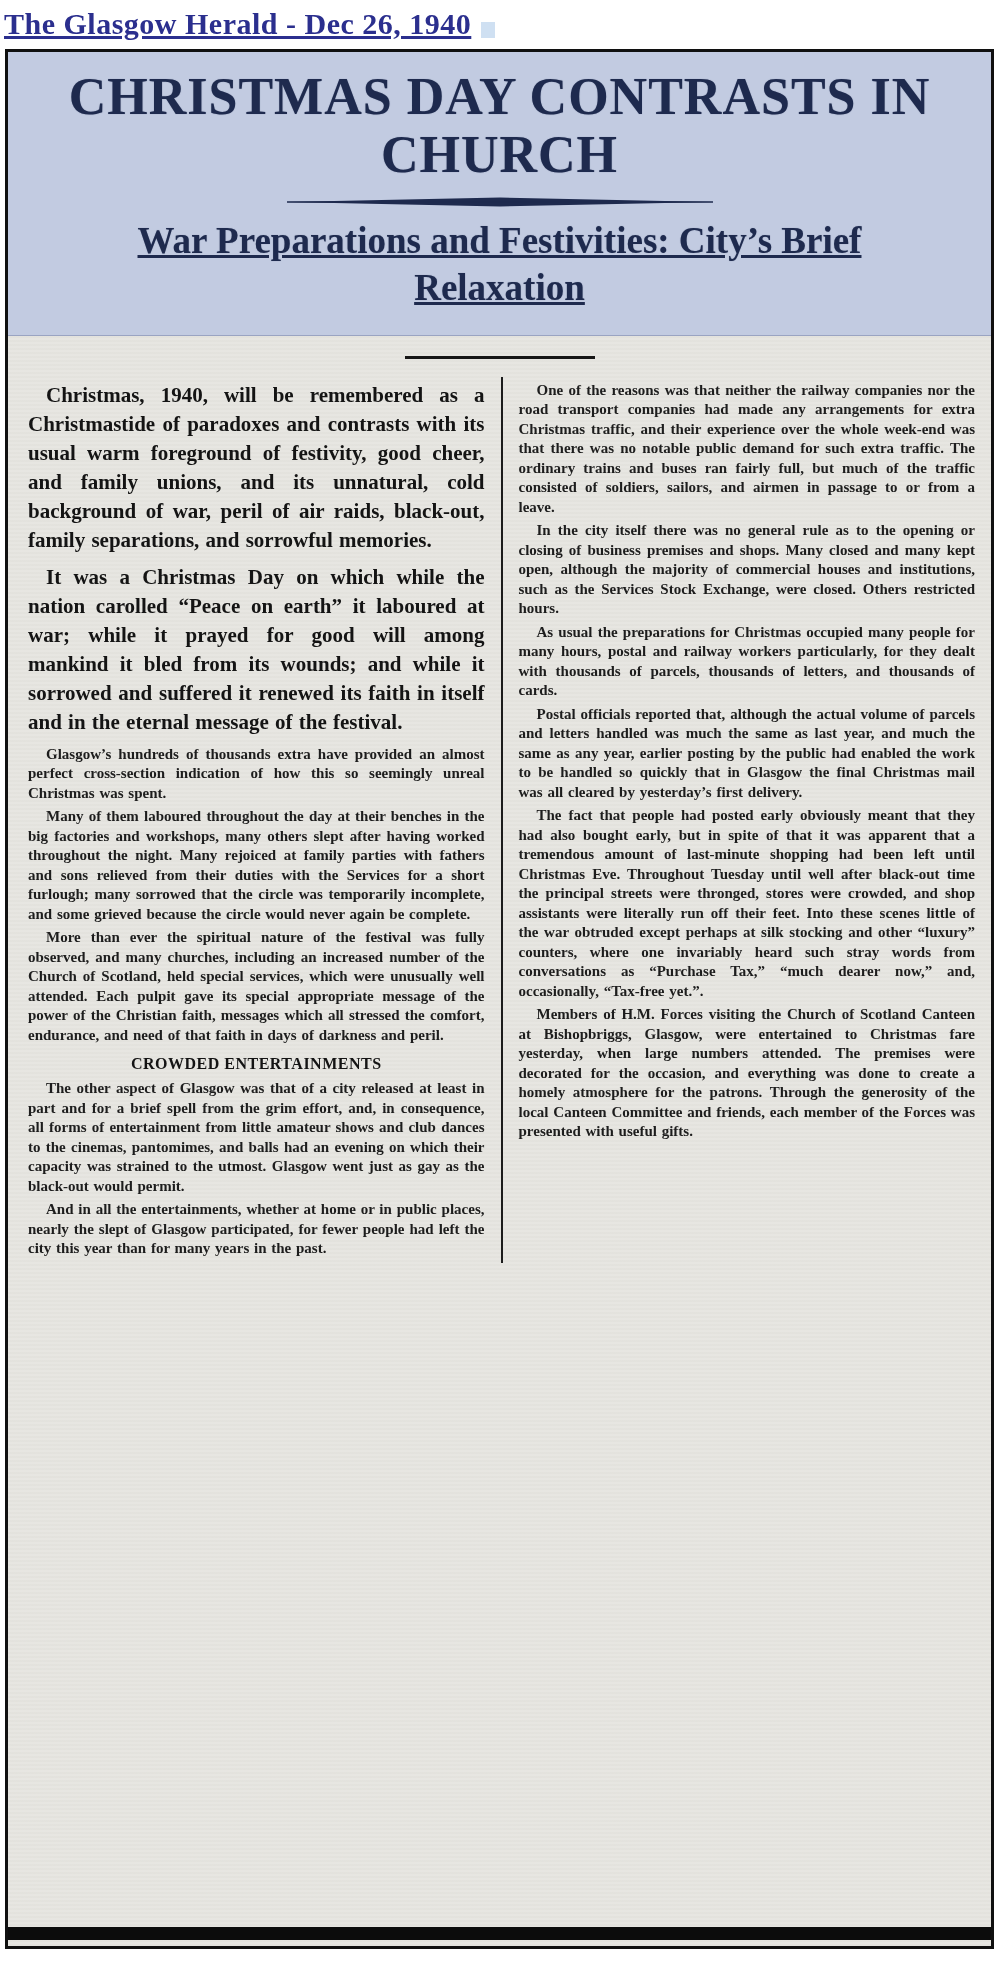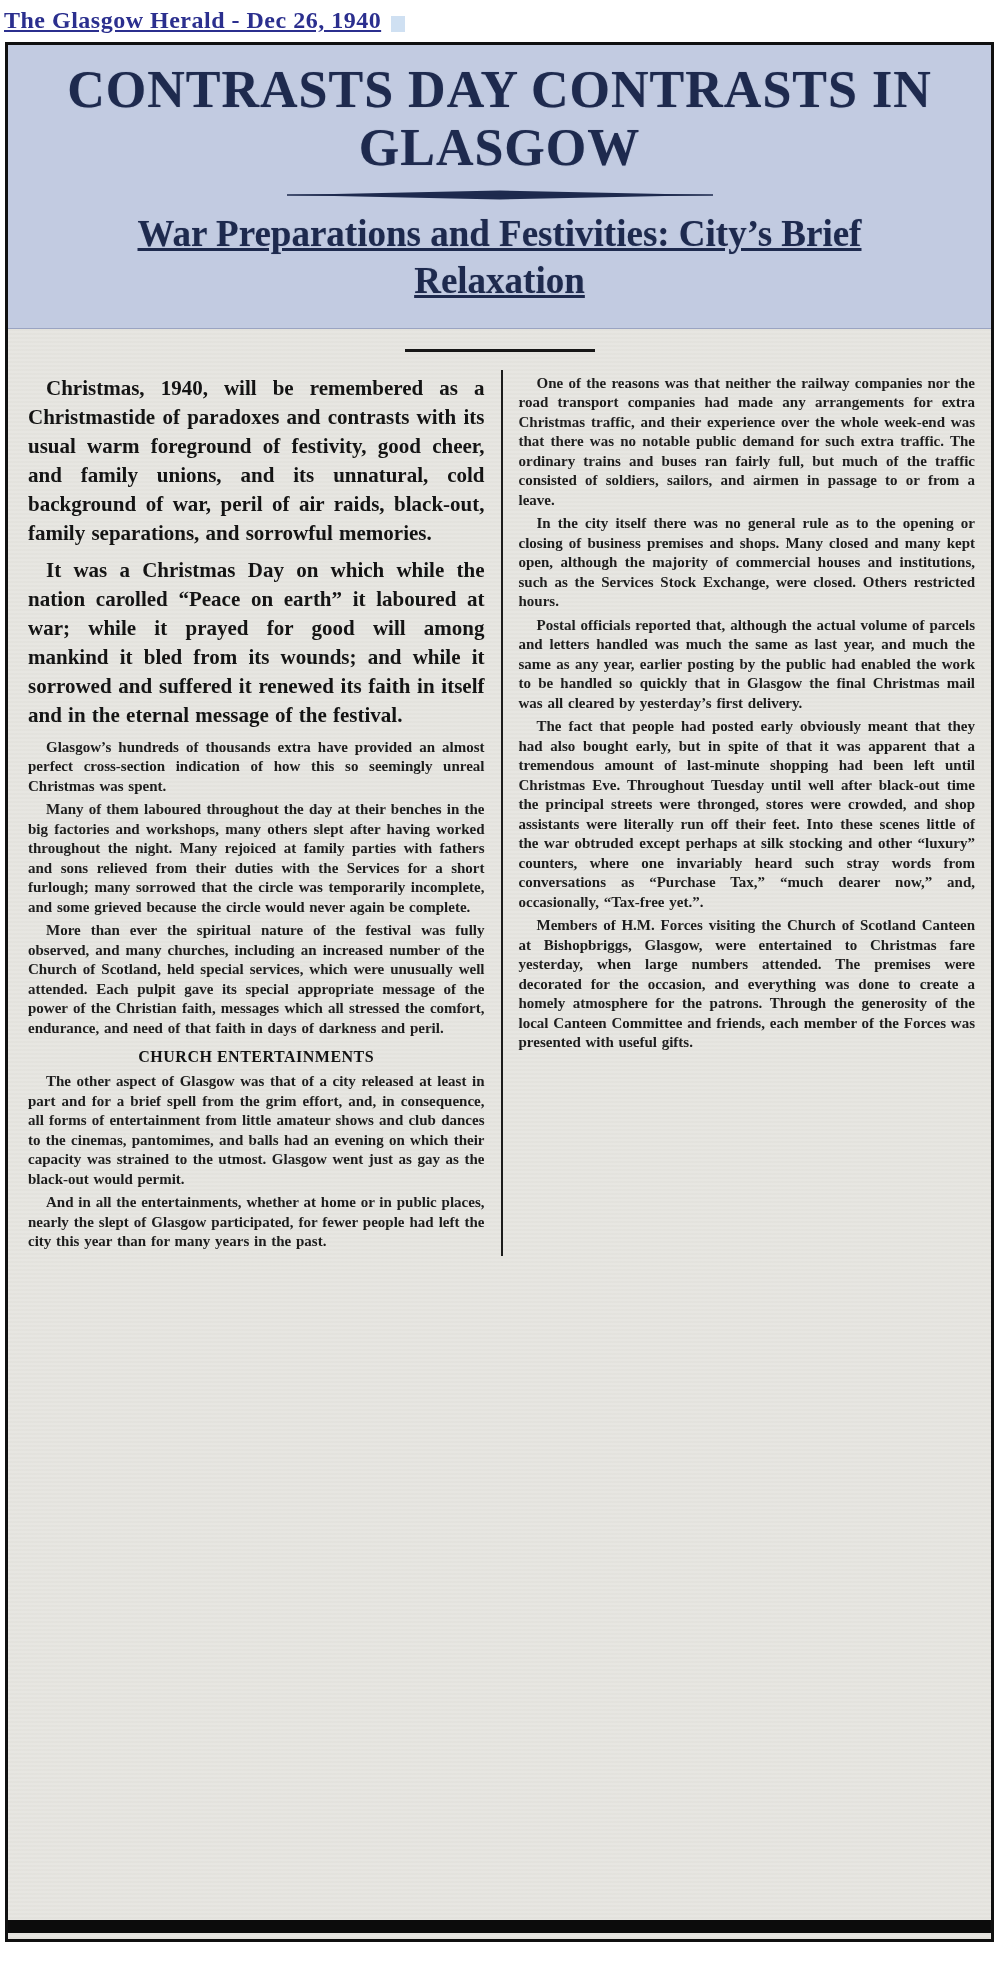--- a/index.html
+++ b/index.html
@@ -4,21 +4,21 @@
 <style>
   * { margin:0; padding:0; box-sizing:border-box; }
   html,body { background:#ffffff; }
   body {
     width:1000px; height:1979px; overflow:hidden;
     font-family:"Liberation Serif", serif;
     position:relative;
   }
   .top-bar { padding:7px 0 4px 4px; white-space:nowrap; }
   .source-link {
-    font-size:24px; font-weight:bold; color:#2b2f8e;
+    font-size:30px; font-weight:bold; color:#2b2f8e;
     text-decoration:underline; cursor:pointer;
     font-family:"Liberation Serif", serif; letter-spacing:0.5px;
   }
   .selection-artifact {
     display:inline-block; width:14px; height:16px;
     background:#cfe0f2; margin-left:10px; vertical-align:middle;
   }
   .clipping {
     margin:4px 6px 0 5px;
     border:3px solid #101010;
@@ -90,48 +90,49 @@
 </head>
 <body>
 
 <div class="top-bar">
   <a href="#" class="source-link">The Glasgow Herald - Dec 26, 1940</a><span class="selection-artifact"></span>
 </div>
 
 <div class="clipping">
 
   <div class="headline-block">
-    <h1 class="headline">CONTRASTS DAY CONTRASTS IN GLASGOW</h1>
+    <h1 class="headline">CHRISTMAS DAY CONTRASTS IN CHURCH</h1>
     <svg class="swelled-rule" width="430" height="16" viewBox="0 0 430 16">
       <polygon points="2,8 215,3.5 428,8 215,12.5" fill="#1e2a4e"></polygon>
       <line x1="2" y1="8" x2="428" y2="8" stroke="#1e2a4e" stroke-width="1.5"></line>
     </svg>
     <h2 class="subheadline">War Preparations and Festivities: City’s Brief Relaxation</h2>
   </div>
 
   <div class="end-of-header-rule"></div>
 
   <div class="columns">
 
     <div class="col left">
       <p class="body-para lead">Christmas, 1940, will be remembered as a Christmastide of paradoxes and contrasts with its usual warm foreground of festivity, good cheer, and family unions, and its unnatural, cold background of war, peril of air raids, black-out, family separations, and sorrowful memories.</p>
       <p class="body-para lead">It was a Christmas Day on which while the nation carolled “Peace on earth” it laboured at war; while it prayed for good will among mankind it bled from its wounds; and while it sorrowed and suffered it renewed its faith in itself and in the eternal message of the festival.</p>
       <p class="body-para small">Glasgow’s hundreds of thousands extra have provided an almost perfect cross-section indication of how this so seemingly unreal Christmas was spent.</p>
       <p class="body-para small">Many of them laboured throughout the day at their benches in the big factories and workshops, many others slept after having worked throughout the night. Many rejoiced at family parties with fathers and sons relieved from their duties with the Services for a short furlough; many sorrowed that the circle was temporarily incomplete, and some grieved because the circle would never again be complete.</p>
       <p class="body-para small">More than ever the spiritual nature of the festival was fully observed, and many churches, including an increased number of the Church of Scotland, held special services, which were unusually well attended. Each pulpit gave its special appropriate message of the power of the Christian faith, messages which all stressed the comfort, endurance, and need of that faith in days of darkness and peril.</p>
-      <h3 class="section-heading">CHURCH ENTERTAINMENTS</h3>
+      <h3 class="section-heading">CROWDED ENTERTAINMENTS</h3>
       <p class="body-para small">The other aspect of Glasgow was that of a city released at least in part and for a brief spell from the grim effort, and, in consequence, all forms of entertainment from little amateur shows and club dances to the cinemas, pantomimes, and balls had an evening on which their capacity was strained to the utmost. Glasgow went just as gay as the black-out would permit.</p>
       <p class="body-para small">And in all the entertainments, whether at home or in public places, nearly the slept of Glasgow participated, for fewer people had left the city this year than for many years in the past.</p>
     </div>
 
     <div class="column-divider-rule"></div>
 
     <div class="col right">
       <p class="body-para small">One of the reasons was that neither the railway companies nor the road transport companies had made any arrangements for extra Christmas traffic, and their experience over the whole week-end was that there was no notable public demand for such extra traffic. The ordinary trains and buses ran fairly full, but much of the traffic consisted of soldiers, sailors, and airmen in passage to or from a leave.</p>
       <p class="body-para small">In the city itself there was no general rule as to the opening or closing of business premises and shops. Many closed and many kept open, although the majority of commercial houses and institutions, such as the Services Stock Exchange, were closed. Others restricted hours.</p>
+      <p class="body-para small">As usual the preparations for Christmas occupied many people for many hours, postal and railway workers particularly, for they dealt with thousands of parcels, thousands of letters, and thousands of cards.</p>
       <p class="body-para small">Postal officials reported that, although the actual volume of parcels and letters handled was much the same as last year, and much the same as any year, earlier posting by the public had enabled the work to be handled so quickly that in Glasgow the final Christmas mail was all cleared by yesterday’s first delivery.</p>
       <p class="body-para small">The fact that people had posted early obviously meant that they had also bought early, but in spite of that it was apparent that a tremendous amount of last-minute shopping had been left until Christmas Eve. Throughout Tuesday until well after black-out time the principal streets were thronged, stores were crowded, and shop assistants were literally run off their feet. Into these scenes little of the war obtruded except perhaps at silk stocking and other “luxury” counters, where one invariably heard such stray words from conversations as “Purchase Tax,” “much dearer now,” and, occasionally, “Tax-free yet.”.</p>
       <p class="body-para small">Members of H.M. Forces visiting the Church of Scotland Canteen at Bishopbriggs, Glasgow, were entertained to Christmas fare yesterday, when large numbers attended. The premises were decorated for the occasion, and everything was done to create a homely atmosphere for the patrons. Through the generosity of the local Canteen Committee and friends, each member of the Forces was presented with useful gifts.</p>
     </div>
 
   </div>
 
   <div class="footer-gap"></div>
   <div class="bottom-rule"></div>
 

